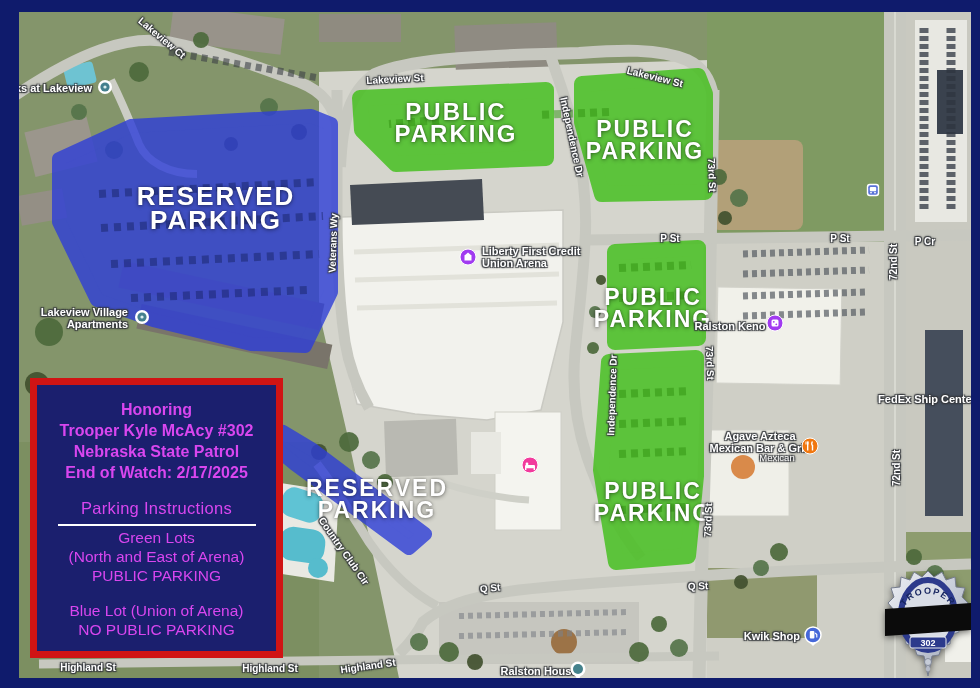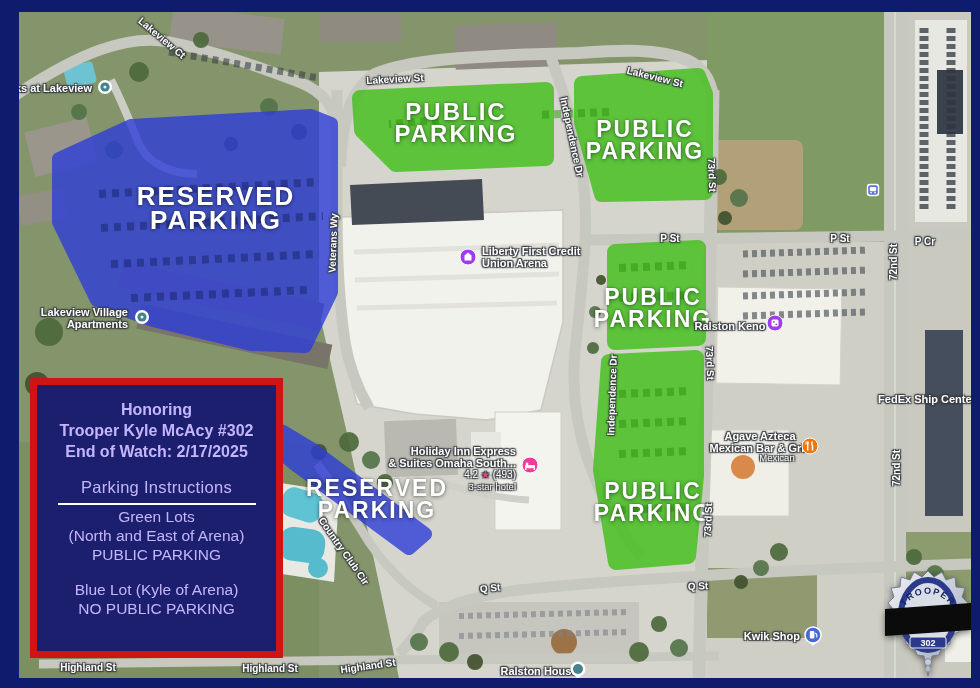--- a/index.html
+++ b/index.html
@@ -28,21 +28,21 @@
     text-shadow:0 1px 4px rgba(0,0,0,.45),0 0 2px rgba(0,0,0,.3);}
   .zone-label div{line-height:22px;}
   .zl-big div{line-height:24px;}
 
   
   .icon{position:absolute;transform:translate(-50%,-50%);line-height:0;}
 
   
   .memorial{position:absolute;left:11px;top:366px;width:253px;height:280px;
     box-sizing:border-box;background:#1b1f6e;border:7px solid #d01414;
-    color:#c4b5fd;text-align:center;display:flex;flex-direction:column;
+    color:#d946ef;text-align:center;display:flex;flex-direction:column;
     align-items:center;padding-top:14px;}
   .mem-bold{font-weight:bold;font-size:16px;line-height:21px;}
   .mem-title{font-size:16.5px;margin-top:16px;letter-spacing:.3px;}
   .mem-rule{width:198px;height:2px;background:#fff;margin-top:6px;}
   .mem-para{font-size:15.5px;line-height:19px;margin-top:2px;}
   .mem-para.second{margin-top:16px;}
 
   
   .badge{position:absolute;left:866px;top:556px;width:86px;height:112px;
          filter:drop-shadow(0 2px 3px rgba(0,0,0,.5));}
@@ -256,26 +256,20 @@
           <circle cx="9" cy="9" r="8" fill="#a13bf0" stroke="#fff" stroke-width="1"></circle>
           <rect x="5.5" y="8" width="7" height="4.5" fill="#fff"></rect>
           <path d="M5,8 L9,4.5 L13,8 Z" fill="#fff"></path>
         </svg>
   </div>
   <div class="poi" style="left:463px;top:245px;transform:translate(0,-50%)">
     <div>Liberty First Credit</div>
     <div>Union Arena</div>
   </div>
 
-  <div class="poi r" style="left:497px;top:457px;transform:translate(-100%,-50%)">
-    <div>Holiday Inn Express</div>
-    <div>&amp; Suites Omaha South...</div>
-    <div class="rating"><span>4.2</span> <span class="star">★</span> <span>(493)</span></div>
-    <div class="sub">3-star hotel</div>
-  </div>
   <div class="icon" style="left:511px;top:453px">
     <svg width="18" height="18">
           <circle cx="9" cy="9" r="8" fill="#f23b9d" stroke="#fff" stroke-width="1"></circle>
           <rect x="4" y="9" width="10" height="3.2" rx="1" fill="#fff"></rect>
           <circle cx="6" cy="8" r="1.4" fill="#fff"></circle>
           <rect x="4" y="11.5" width="1.4" height="2.5" fill="#fff"></rect>
           <rect x="12.6" y="11.5" width="1.4" height="2.5" fill="#fff"></rect>
         </svg>
   </div>
 
@@ -331,31 +325,32 @@
           <rect x="3.8" y="4" width="6.4" height="4.2" rx="1" fill="#fff"></rect>
           <circle cx="5" cy="9.6" r=".9" fill="#fff"></circle>
           <circle cx="9" cy="9.6" r=".9" fill="#fff"></circle>
         </svg>
   </div>
 
   <div class="memorial">
     <div class="mem-bold">
       <div>Honoring</div>
       <div>Trooper Kyle McAcy #302</div>
+      <div>Nebraska State Patrol</div>
       <div>End of Watch: 2/17/2025</div>
     </div>
     <div class="mem-title">Parking Instructions</div>
     <div class="mem-rule"></div>
     <div class="mem-para">
       <div>Green Lots</div>
       <div>(North and East of Arena)</div>
       <div>PUBLIC PARKING</div>
     </div>
     <div class="mem-para second">
-      <div>Blue Lot (Kyle of Arena)</div>
+      <div>Blue Lot (Union of Arena)</div>
       <div>NO PUBLIC PARKING</div>
     </div>
   </div>
 
   <svg class="badge" viewBox="0 0 84 112">
     <defs>
       <linearGradient id="silverG" x1="0" y1="0" x2="1" y2="1">
         <stop offset="0" stop-color="#eef0f5"></stop>
             <stop offset=".5" stop-color="#c6ccd8"></stop>
             <stop offset="1" stop-color="#9aa2b2"></stop>

